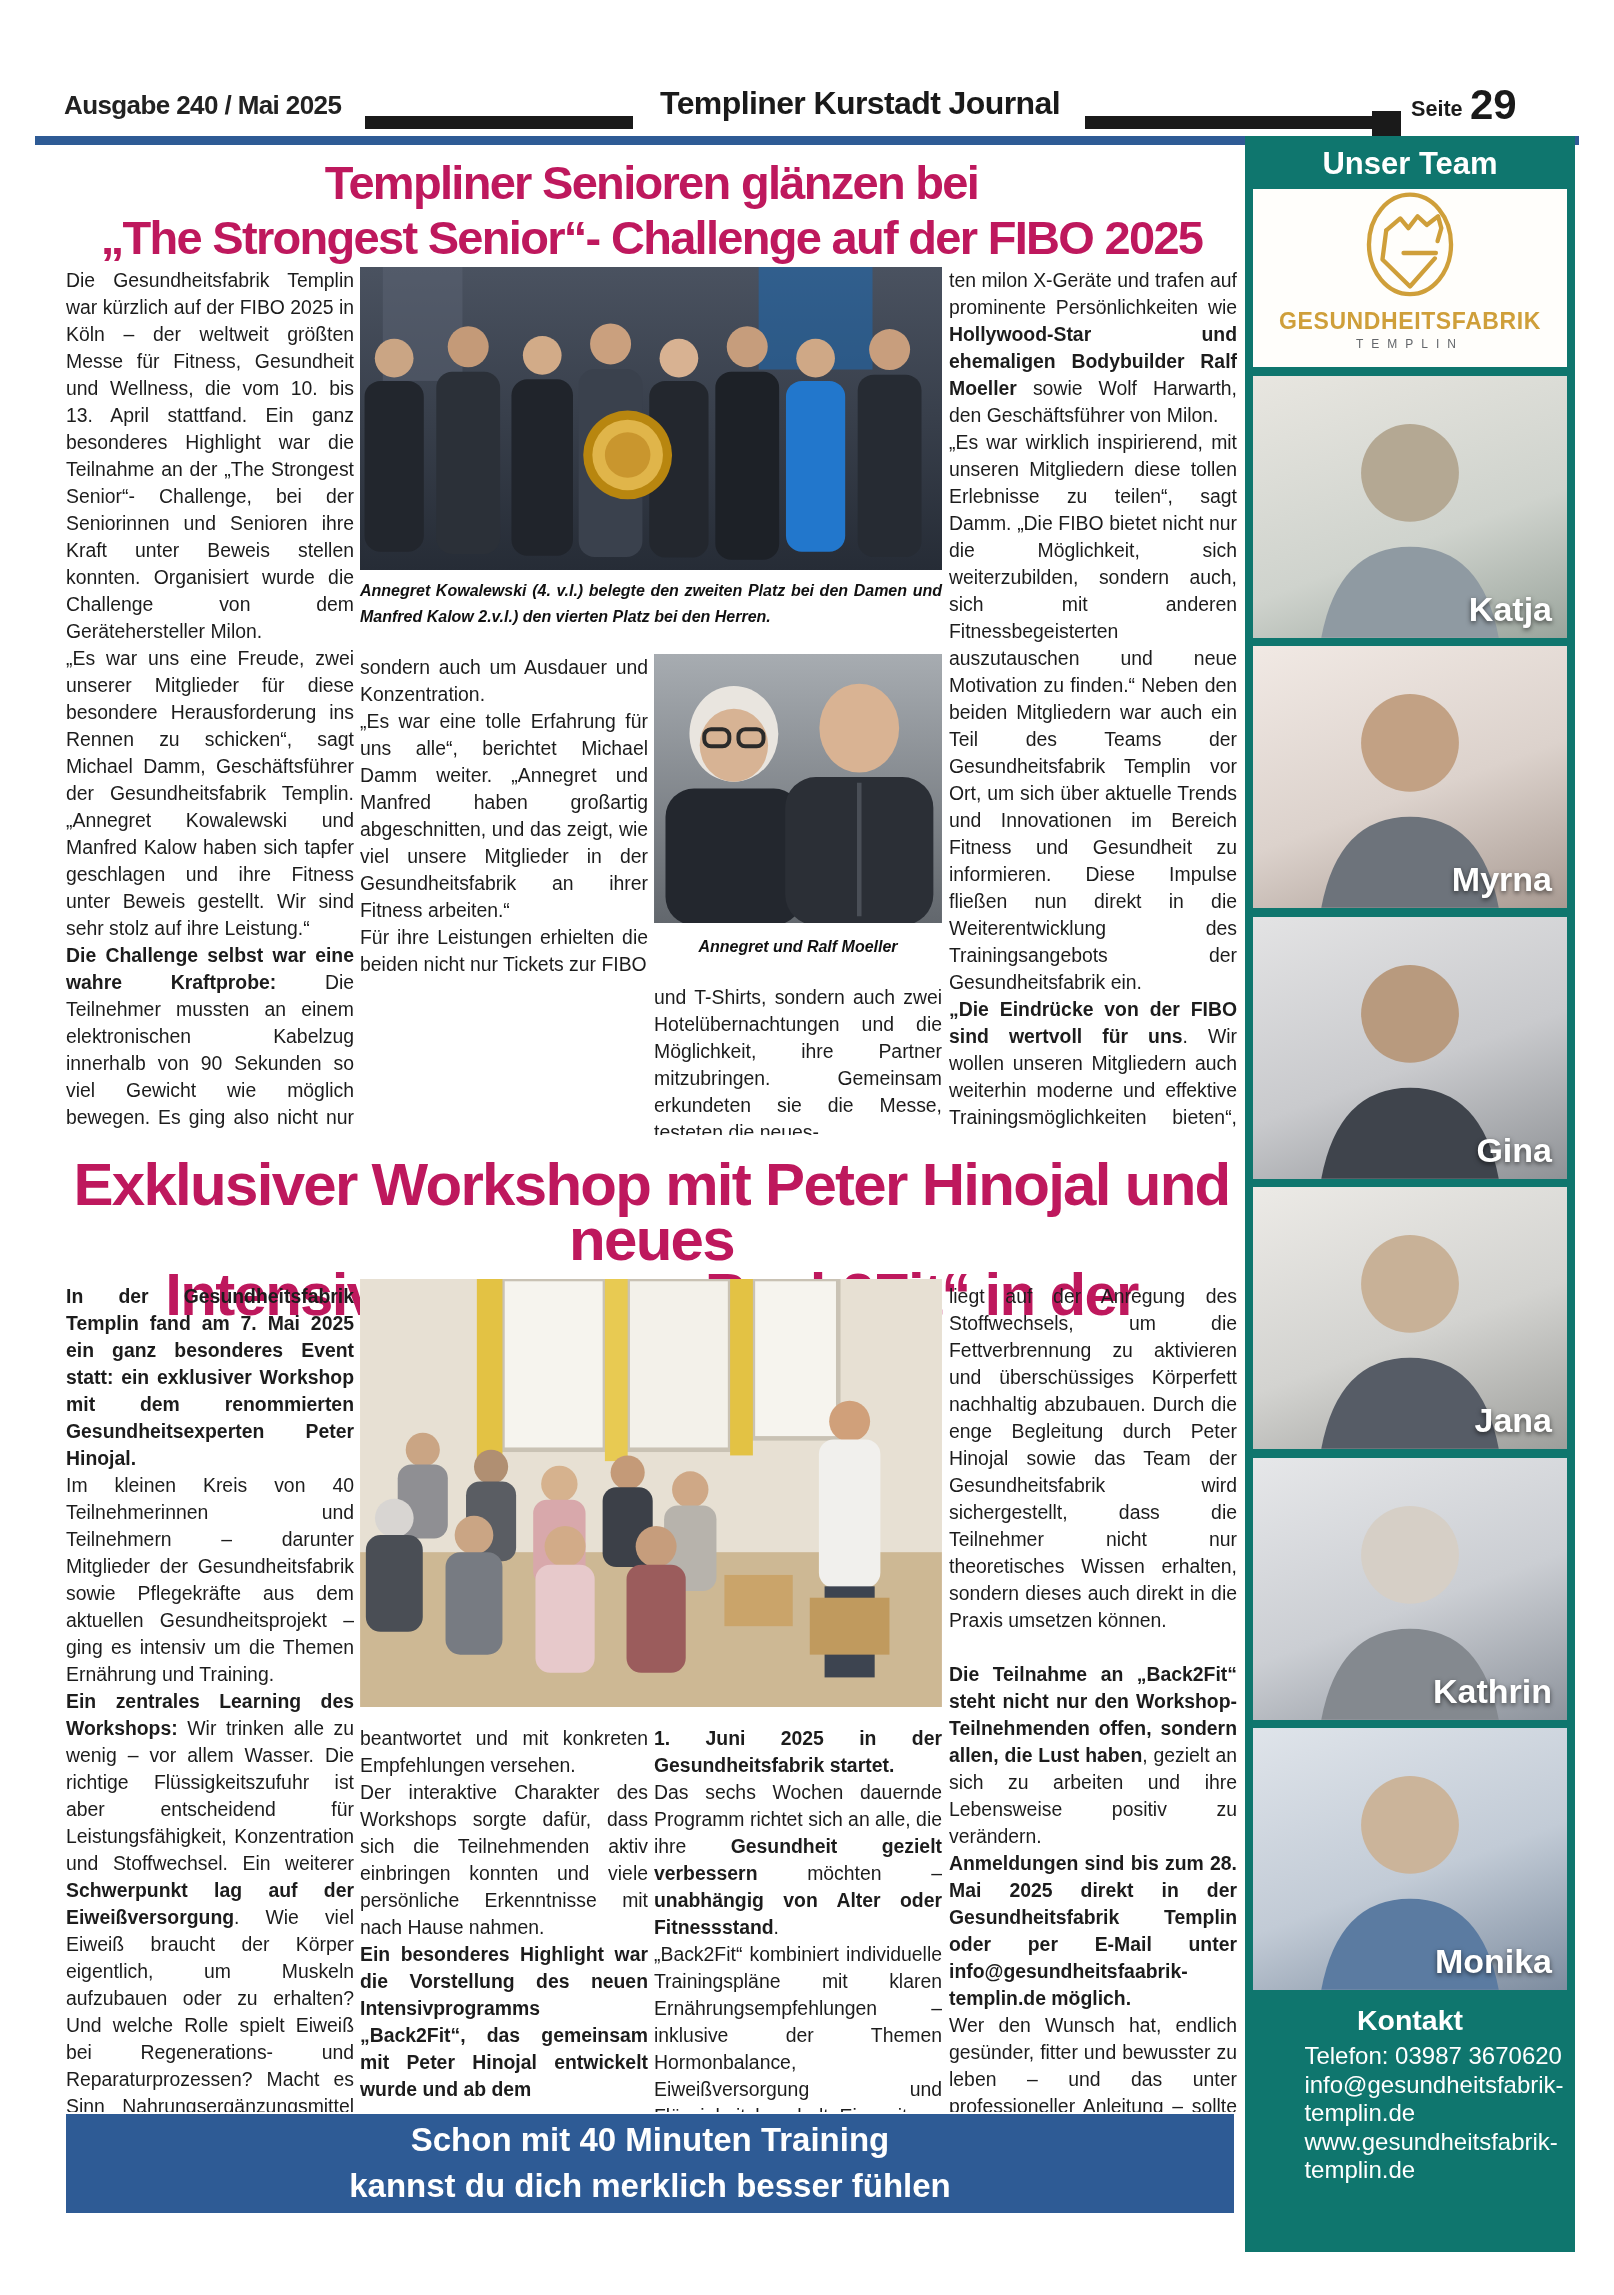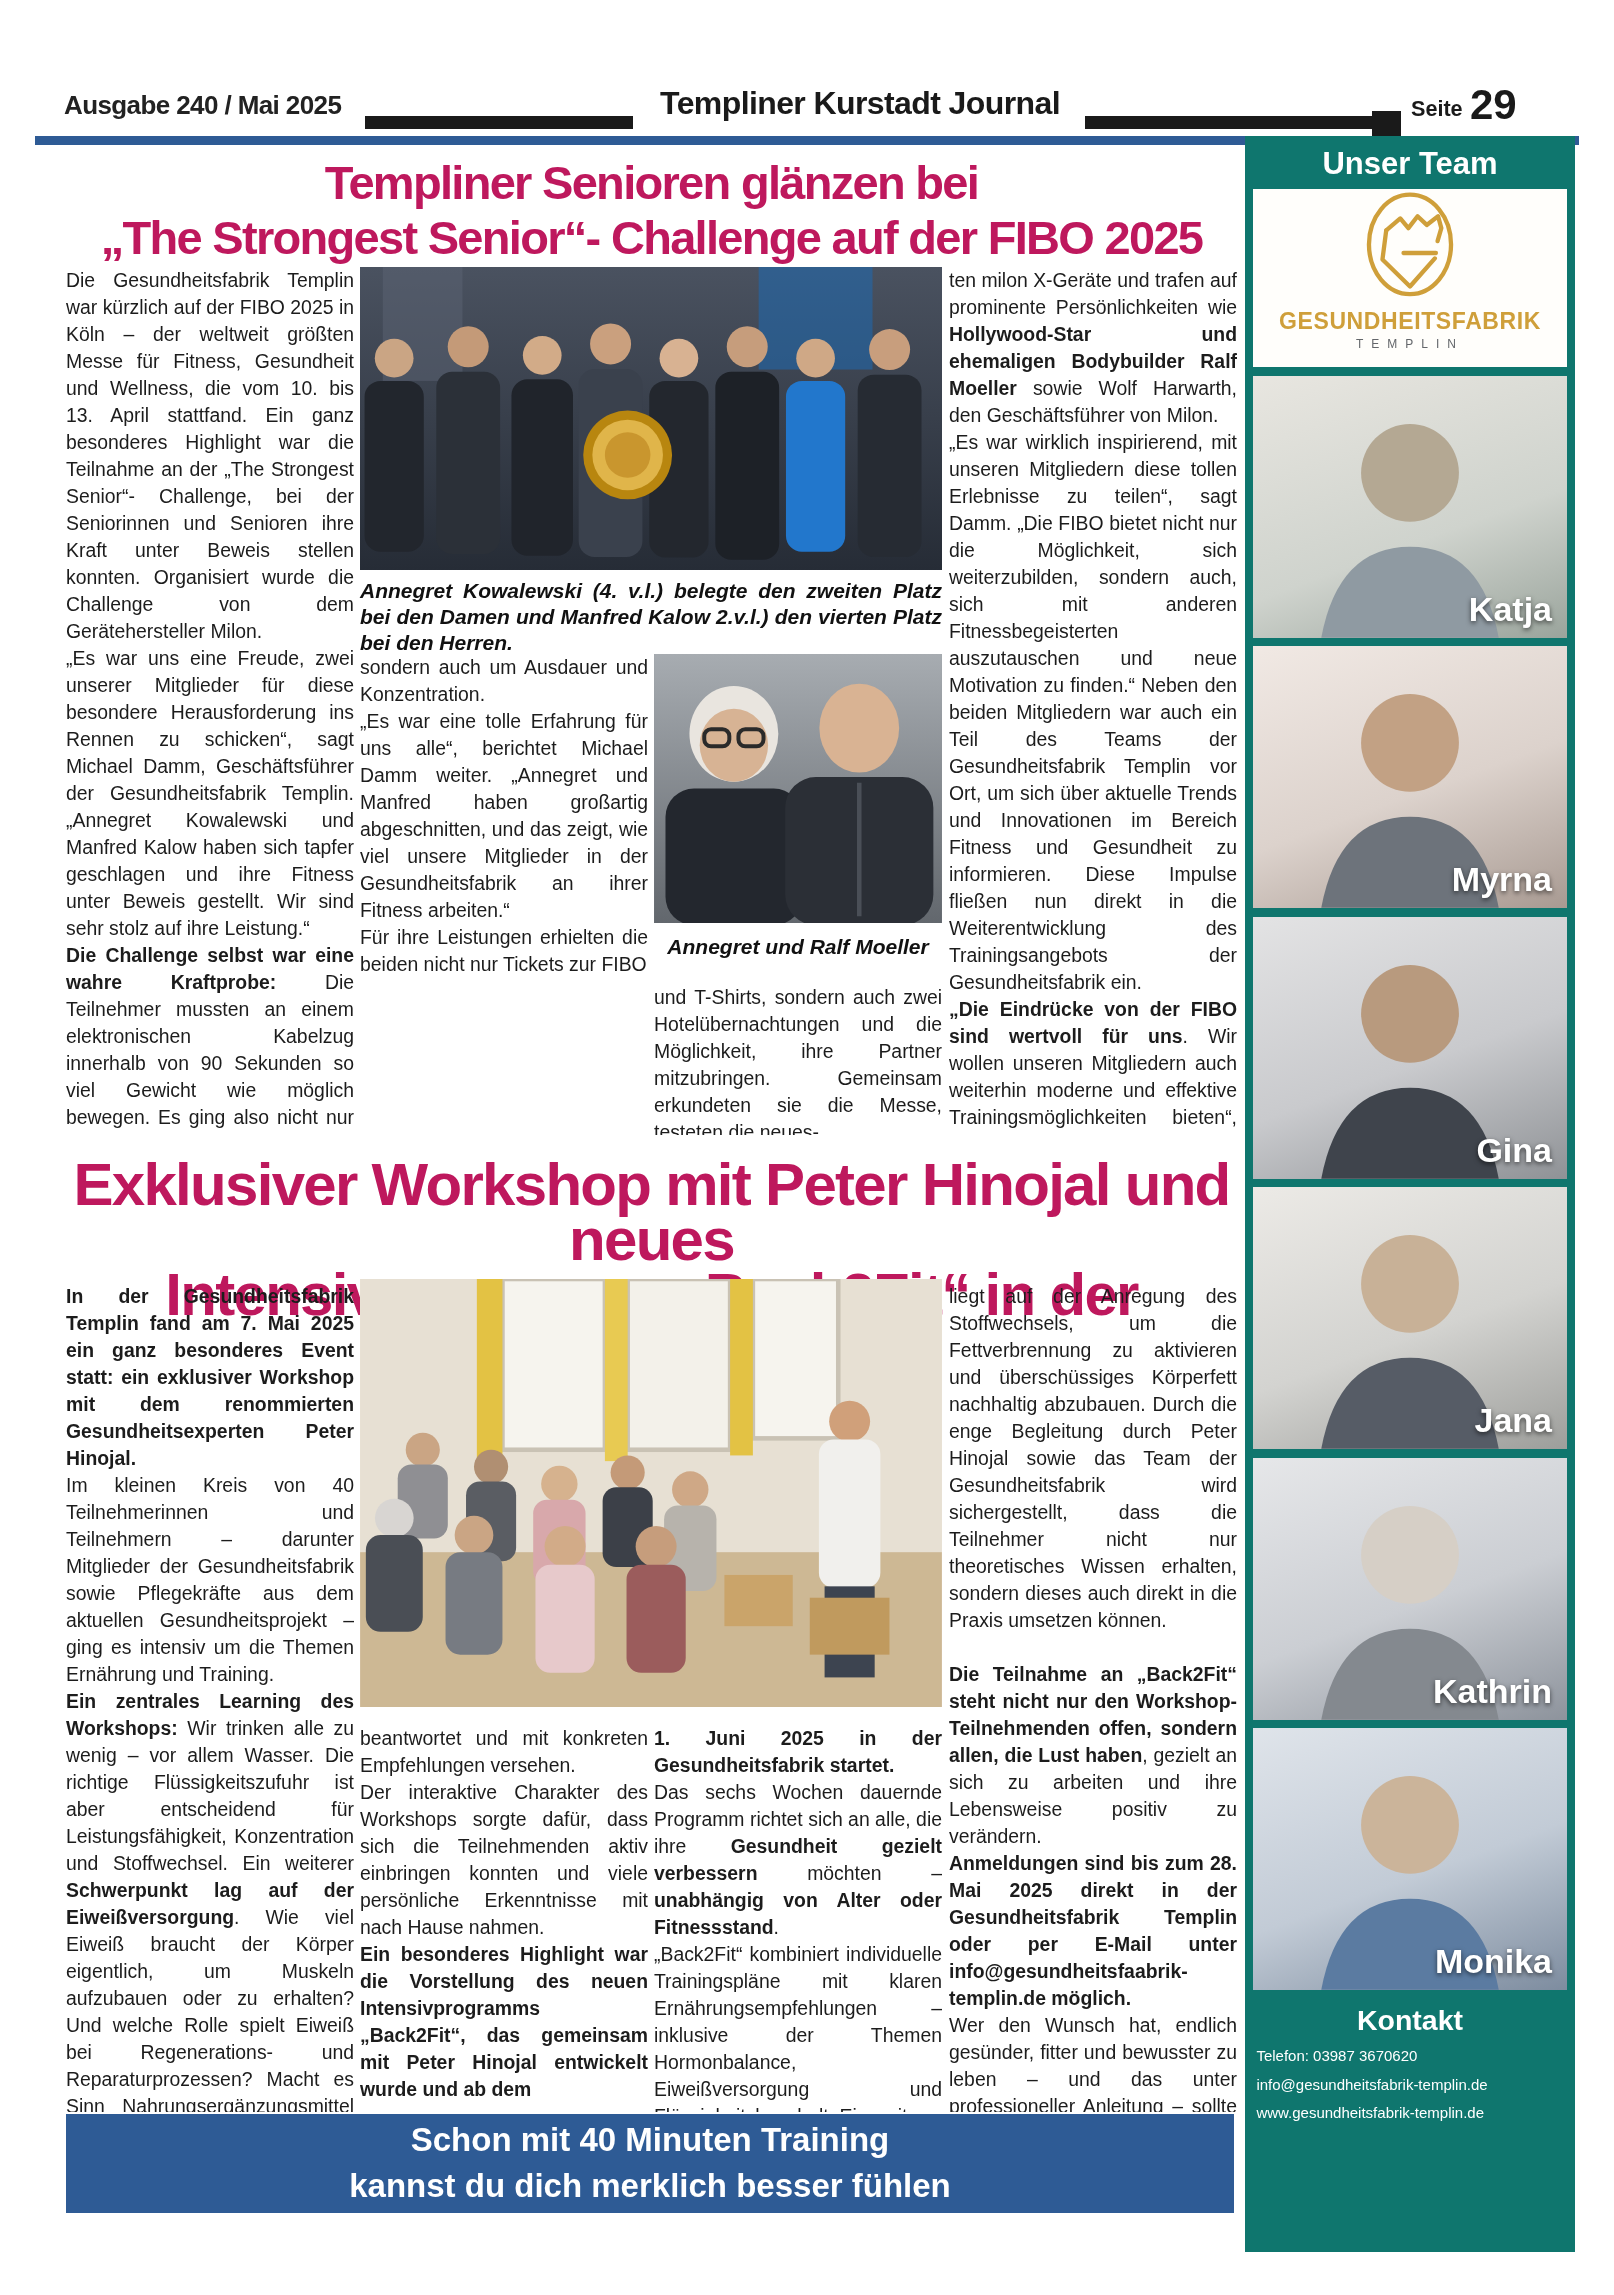--- a/index.html
+++ b/index.html
@@ -38,42 +38,42 @@
   .a2c1{left:66px;top:1283px;height:829px;}
   .a2c2{left:360px;top:1725px;height:387px;}
   .a2c3{left:654px;top:1725px;height:387px;}
   .a2c4{left:949px;top:1283px;height:829px;}
 
   
   .photo{position:absolute;overflow:hidden;background:#3a4250;}
   .ph1{left:360px;top:267px;width:582px;height:303px;}
   .ph2{left:654px;top:654px;width:288px;height:269px;background:#8e9499;}
   .ph3{left:360px;top:1279px;width:582px;height:428px;background:#e9e3d7;}
-  .caption{position:absolute;font-size:21px;line-height:26px;font-weight:bold;font-style:italic;color:#111;}
+  .caption{position:absolute;font-size:16px;line-height:26px;font-weight:bold;font-style:italic;color:#111;}
   .cap1{left:360px;top:578px;width:582px;text-align:justify;}
   .cap2{left:654px;top:934px;width:288px;text-align:center;}
 
   
   .sidebar{position:absolute;left:1245px;top:136px;width:330px;height:2116px;background:#0f766e;}
   .sb-title{margin:10.3px 0 6.8px 0;text-align:center;font-size:31px;font-weight:bold;color:#ffffff;}
   .logo-box{margin:0 8px;background:#fffefb;height:178px;text-align:center;overflow:hidden;}
   .logo-brand{font-size:23px;font-weight:bold;color:#cf9f3a;letter-spacing:0.6px;margin-top:3px;}
   .logo-city{font-size:12px;color:#63666a;letter-spacing:8px;margin-top:2px;}
   .member{position:relative;margin:8.5px 8px 0 8px;height:262px;overflow:hidden;}
   .member .name{position:absolute;right:15px;bottom:9px;font-size:34px;font-weight:bold;color:#fff;
                 text-shadow:0 1.7px 5.7px rgba(0,0,0,.6);}
   .m-bg0{background:linear-gradient(160deg,#e8e6e0 0%,#cfd3cd 60%,#9aa49c 100%);}
   .m-bg1{background:linear-gradient(160deg,#f1e9e4 0%,#dcd2cc 55%,#a89a92 100%);}
   .m-bg2{background:linear-gradient(160deg,#e3e3e4 0%,#c9cacd 55%,#8f9296 100%);}
   .m-bg3{background:linear-gradient(160deg,#eceae6 0%,#d3d3d0 55%,#9d9e9b 100%);}
   .m-bg4{background:linear-gradient(160deg,#e6e7e9 0%,#cbced3 55%,#8d939c 100%);}
   .m-bg5{background:linear-gradient(160deg,#dfe4ea 0%,#c2cbd6 55%,#7d8c9f 100%);}
   .contact{color:#fff;padding:0 11.4px;}
   .contact-title{text-align:center;font-size:28.5px;font-weight:bold;margin:13.7px 0 5.7px 0;}
-  .contact-line{font-size:15px;line-height:28.5px;overflow-wrap:break-word;word-break:break-word;}
+  .contact-line{font-size:24px;line-height:28.5px;overflow-wrap:break-word;word-break:break-word;margin-left:48px;}
 
   
   .banner{position:absolute;left:66px;top:2114px;width:1168px;height:99px;background:#2e5b95;
           color:#fff;text-align:center;font-weight:bold;font-size:33px;line-height:46px;padding-top:3.4px;
           box-sizing:border-box;}
 </style>
 </head>
 <body>
 
 <div class="page">

